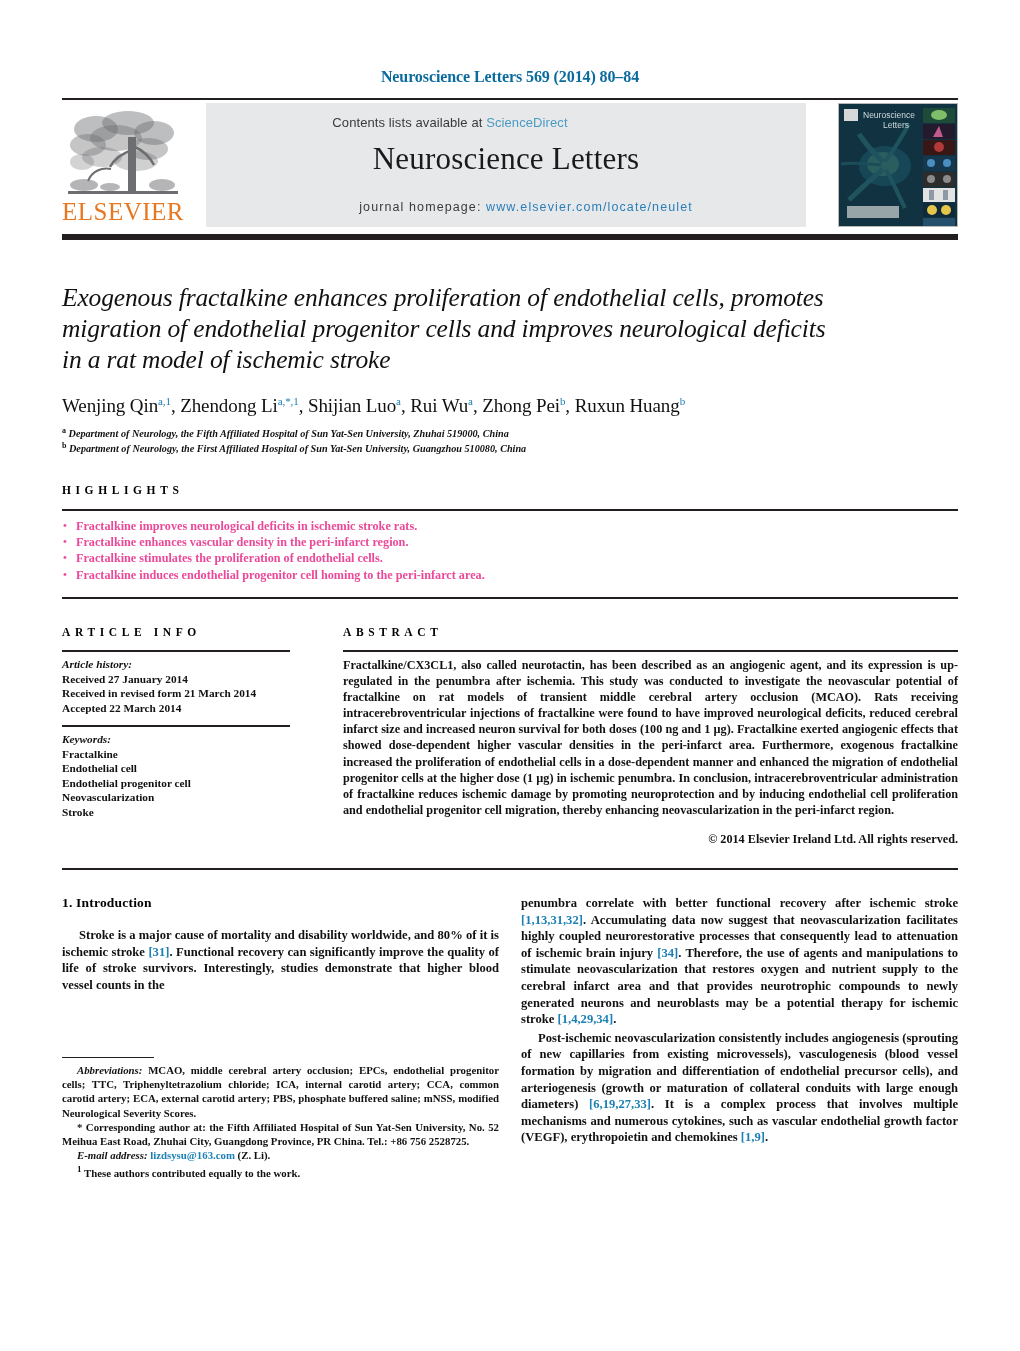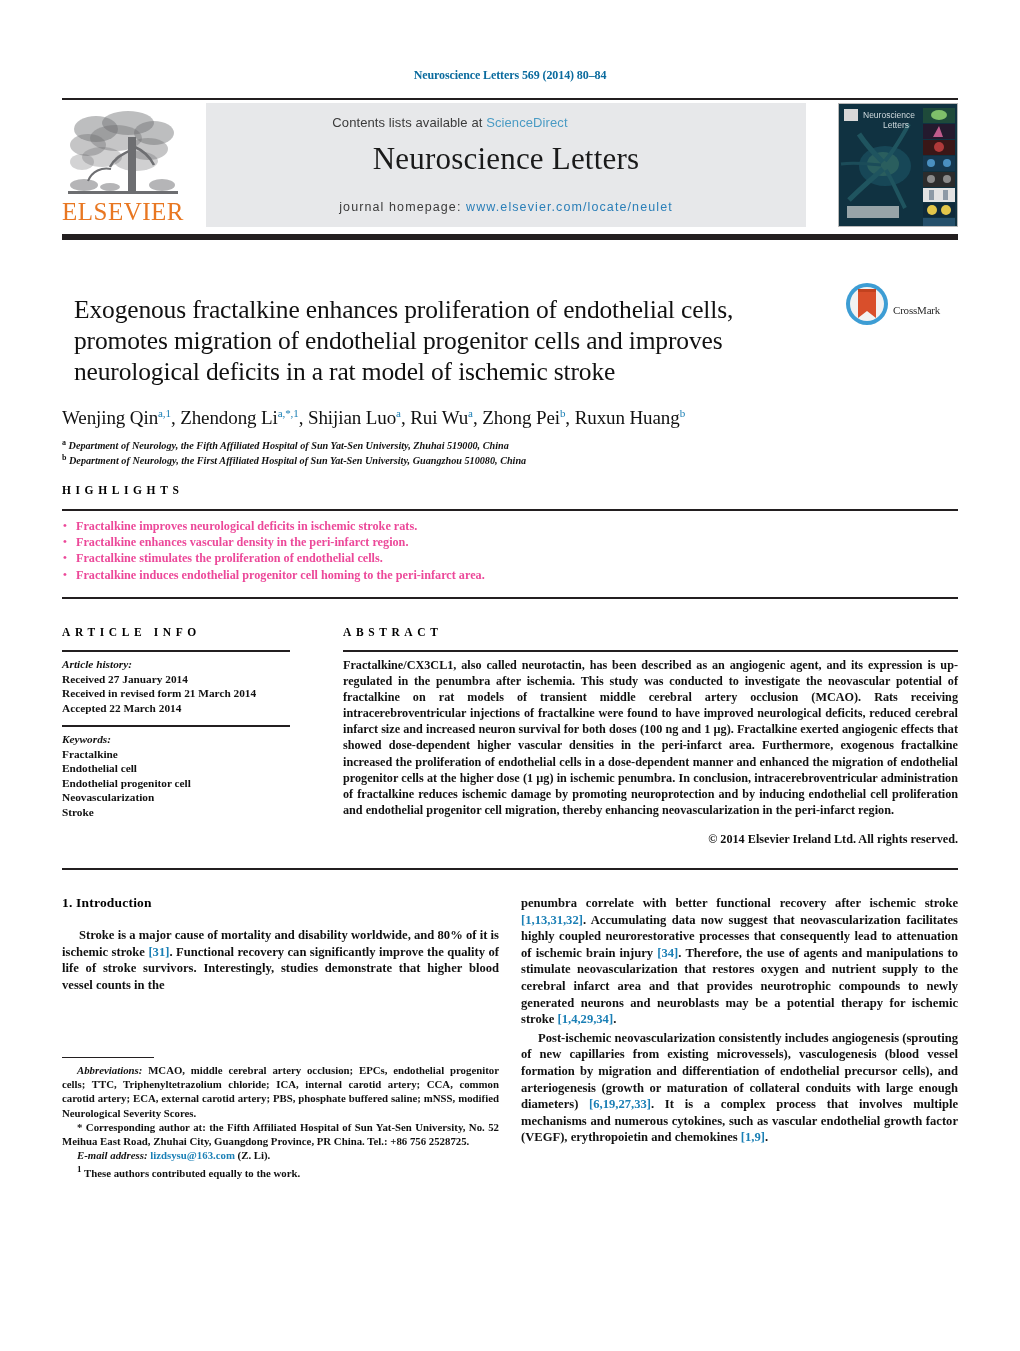--- a/index.html
+++ b/index.html
@@ -21,21 +21,21 @@
     width: 1020px;
     height: 1351px;
   }
 
   
   .running-head {
     position: absolute;
     left: 0; top: 68px;
     width: 1020px;
     text-align: center;
-    font-size: 12px;
+    font-size: 16px;
     font-weight: bold;
     color: #0b6b9e;
     letter-spacing: -0.1px;
   }
 
   
   .masthead-rule-top {
     position: absolute;
     left: 62px; top: 98px;
     width: 896px; height: 2px;
@@ -98,20 +98,21 @@
   }
   .homepage-line {
     position: absolute;
     left: 0; top: 97px;
     width: 600px;
     text-align: center;
     font-family: "Liberation Sans", sans-serif;
     font-size: 12.5px;
     color: #3a3a3a;
     letter-spacing: 1.1px;
+    padding-left: 20px;
   }
   .homepage-line .url {
     color: #2b7fb8;
   }
   .cover-thumb {
     position: absolute;
     left: 776px; top: 0px;
     width: 120px; height: 124px;
     border: 1px solid #b9b9b9;
     box-sizing: border-box;
@@ -130,22 +131,23 @@
     position: absolute;
     left: 62px; top: 282px;
     width: 770px;
   }
   .paper-title {
     font-family: "Liberation Serif", serif;
     font-size: 25.5px;
     line-height: 31px;
     font-weight: normal;
     color: #111;
-    margin: 12px;
+    margin: 0;
     letter-spacing: -0.15px;
+    font-style: italic;
   }
   .authors {
     margin-top: 19px;
     font-family: "Liberation Serif", serif;
     font-size: 19px;
     line-height: 23px;
     color: #111;
     letter-spacing: -0.1px;
   }
   .authors sup {
@@ -491,29 +493,20 @@
 
   <div class="title-block">
     <h1 class="paper-title">Exogenous fractalkine enhances proliferation of endothelial cells, promotes migration of endothelial progenitor cells and improves neurological deficits in a rat model of ischemic stroke</h1>
     <div class="authors">Wenjing Qin<sup>a,1</sup>, Zhendong Li<sup>a,*,1</sup>, Shijian Luo<sup>a</sup>, Rui Wu<sup>a</sup>, Zhong Pei<sup>b</sup>, Ruxun Huang<sup>b</sup></div>
     <div class="affiliations">
       <div><sup>a</sup> <span>Department of Neurology, the Fifth Affiliated Hospital of Sun Yat-Sen University, Zhuhai 519000, China</span></div>
       <div><sup>b</sup> <span>Department of Neurology, the First Affiliated Hospital of Sun Yat-Sen University, Guangzhou 510080, China</span></div>
     </div>
   </div>
 
-  <div class="crossmark">
-    <svg width="44" height="44" viewBox="0 0 44 44">
-      <circle cx="22" cy="22" r="21" fill="#3d9dd4"></circle>
-      <circle cx="22" cy="22" r="17" fill="#f2f2f2"></circle>
-      <path d="M13 7 L31 7 L31 36 L22 29 L13 36 Z" fill="#d94f2b"></path>
-      <path d="M13 7 L31 7 L31 10 L13 10 Z" fill="#c2421f"></path>
-    </svg>
-    <div class="crossmark-label">CrossMark</div>
-  </div>
 
   <div class="hl-head">HIGHLIGHTS</div>
   <div class="rule-thin-1"></div>
   <ul class="hl-list">
     <li>Fractalkine improves neurological deficits in ischemic stroke rats.</li>
     <li>Fractalkine enhances vascular density in the peri-infarct region.</li>
     <li>Fractalkine stimulates the proliferation of endothelial cells.</li>
     <li>Fractalkine induces endothelial progenitor cell homing to the peri-infarct area.</li>
   </ul>
   <div class="rule-thin-2"></div>

